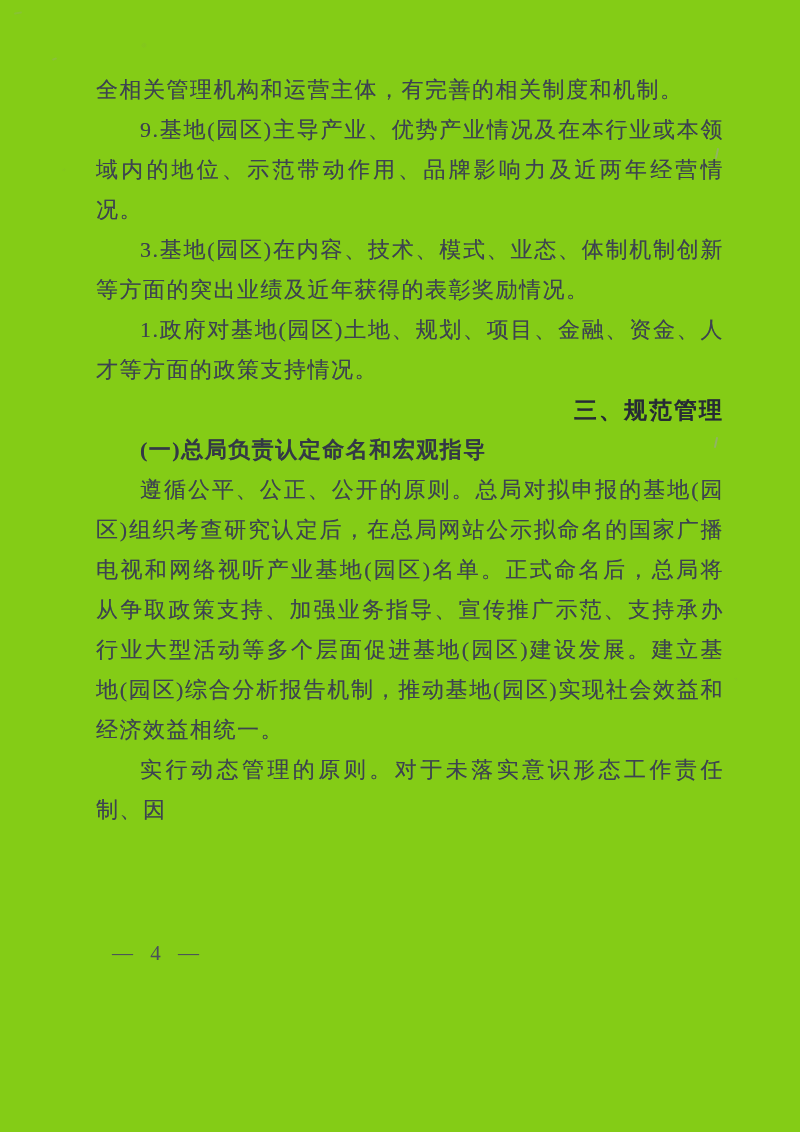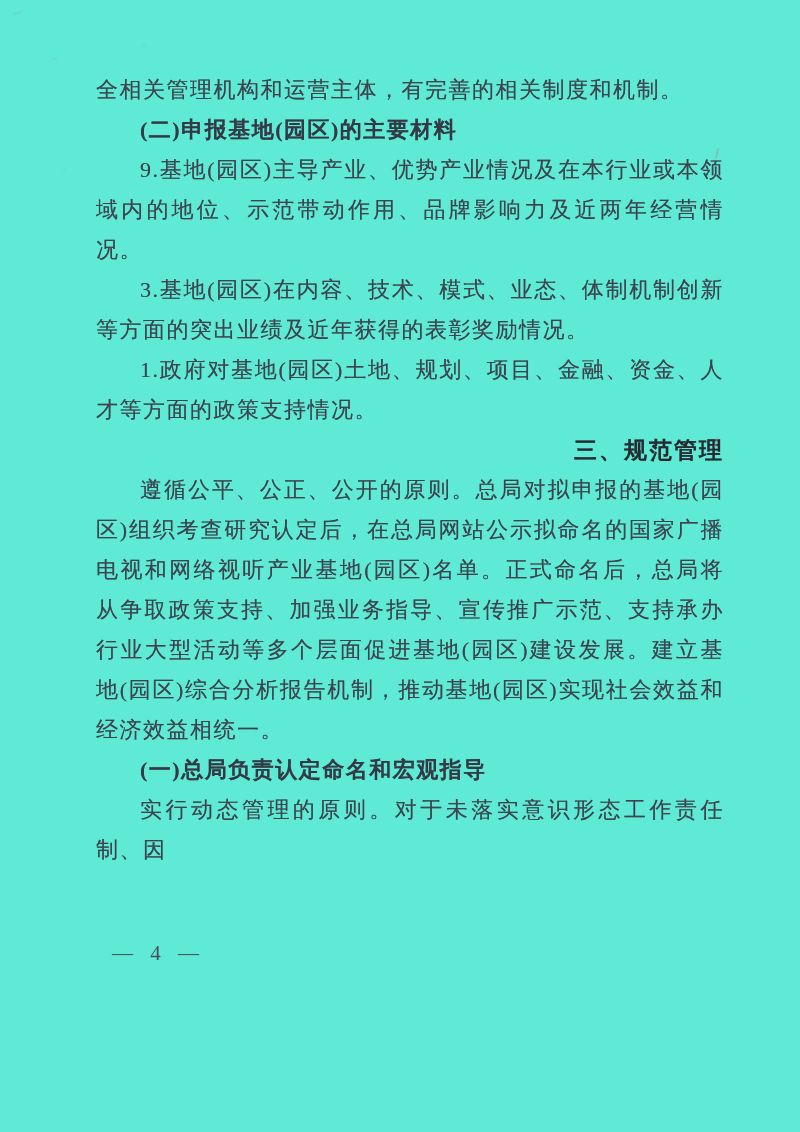--- a/index.html
+++ b/index.html
@@ -5,21 +5,21 @@
   html, body {
     margin: 0;
     padding: 0;
     background: #e8e8e6;
   }
   .page {
     position: relative;
     width: 800px;
     height: 1132px;
     margin: 0 auto;
-    background: #5eead4;
+    background: #84cc16;
     overflow: hidden;
     font-family: "Liberation Serif", "DejaVu Serif", serif;
     color: #3d4350;
   }
   
   .page::before {
     content: "";
     position: absolute;
     inset: 0;
     background:
@@ -80,27 +80,26 @@
   .artifact.smudge-1 { left: 52px; top: 58px; width: 5px; height: 2px; opacity: 0.25; transform: rotate(-20deg); }
   .artifact.smudge-2 { left: 14px; top: 12px; width: 8px; height: 2px; opacity: 0.2; transform: rotate(-10deg); }
 </style>
 </head>
 <body>
 
 <div class="page">
 
   <div class="text-col">
     <p class="blk continuation">全相关管理机构和运营主体，有完善的相关制度和机制。</p>
-    <p class="blk subheading">(二)申报基地(园区)的主要材料</p>
     <p class="blk">9.基地(园区)主导产业、优势产业情况及在本行业或本领域内的地位、示范带动作用、品牌影响力及近两年经营情况。</p>
     <p class="blk">3.基地(园区)在内容、技术、模式、业态、体制机制创新等方面的突出业绩及近年获得的表彰奖励情况。</p>
     <p class="blk">1.政府对基地(园区)土地、规划、项目、金融、资金、人才等方面的政策支持情况。</p>
     <p class="blk section-heading">三、规范管理</p>
+    <p class="blk subheading">(一)总局负责认定命名和宏观指导</p>
     <p class="blk">遵循公平、公正、公开的原则。总局对拟申报的基地(园区)组织考查研究认定后，在总局网站公示拟命名的国家广播电视和网络视听产业基地(园区)名单。正式命名后，总局将从争取政策支持、加强业务指导、宣传推广示范、支持承办行业大型活动等多个层面促进基地(园区)建设发展。建立基地(园区)综合分析报告机制，推动基地(园区)实现社会效益和经济效益相统一。</p>
-    <p class="blk subheading">(一)总局负责认定命名和宏观指导</p>
     <p class="blk">实行动态管理的原则。对于未落实意识形态工作责任制、因</p>
   </div>
 
   <div class="page-number">— 4 —</div>
 
   <span class="artifact tick-1"></span>
   <span class="artifact tick-2"></span>
   <span class="artifact smudge-1"></span>
   <span class="artifact smudge-2"></span>
 

